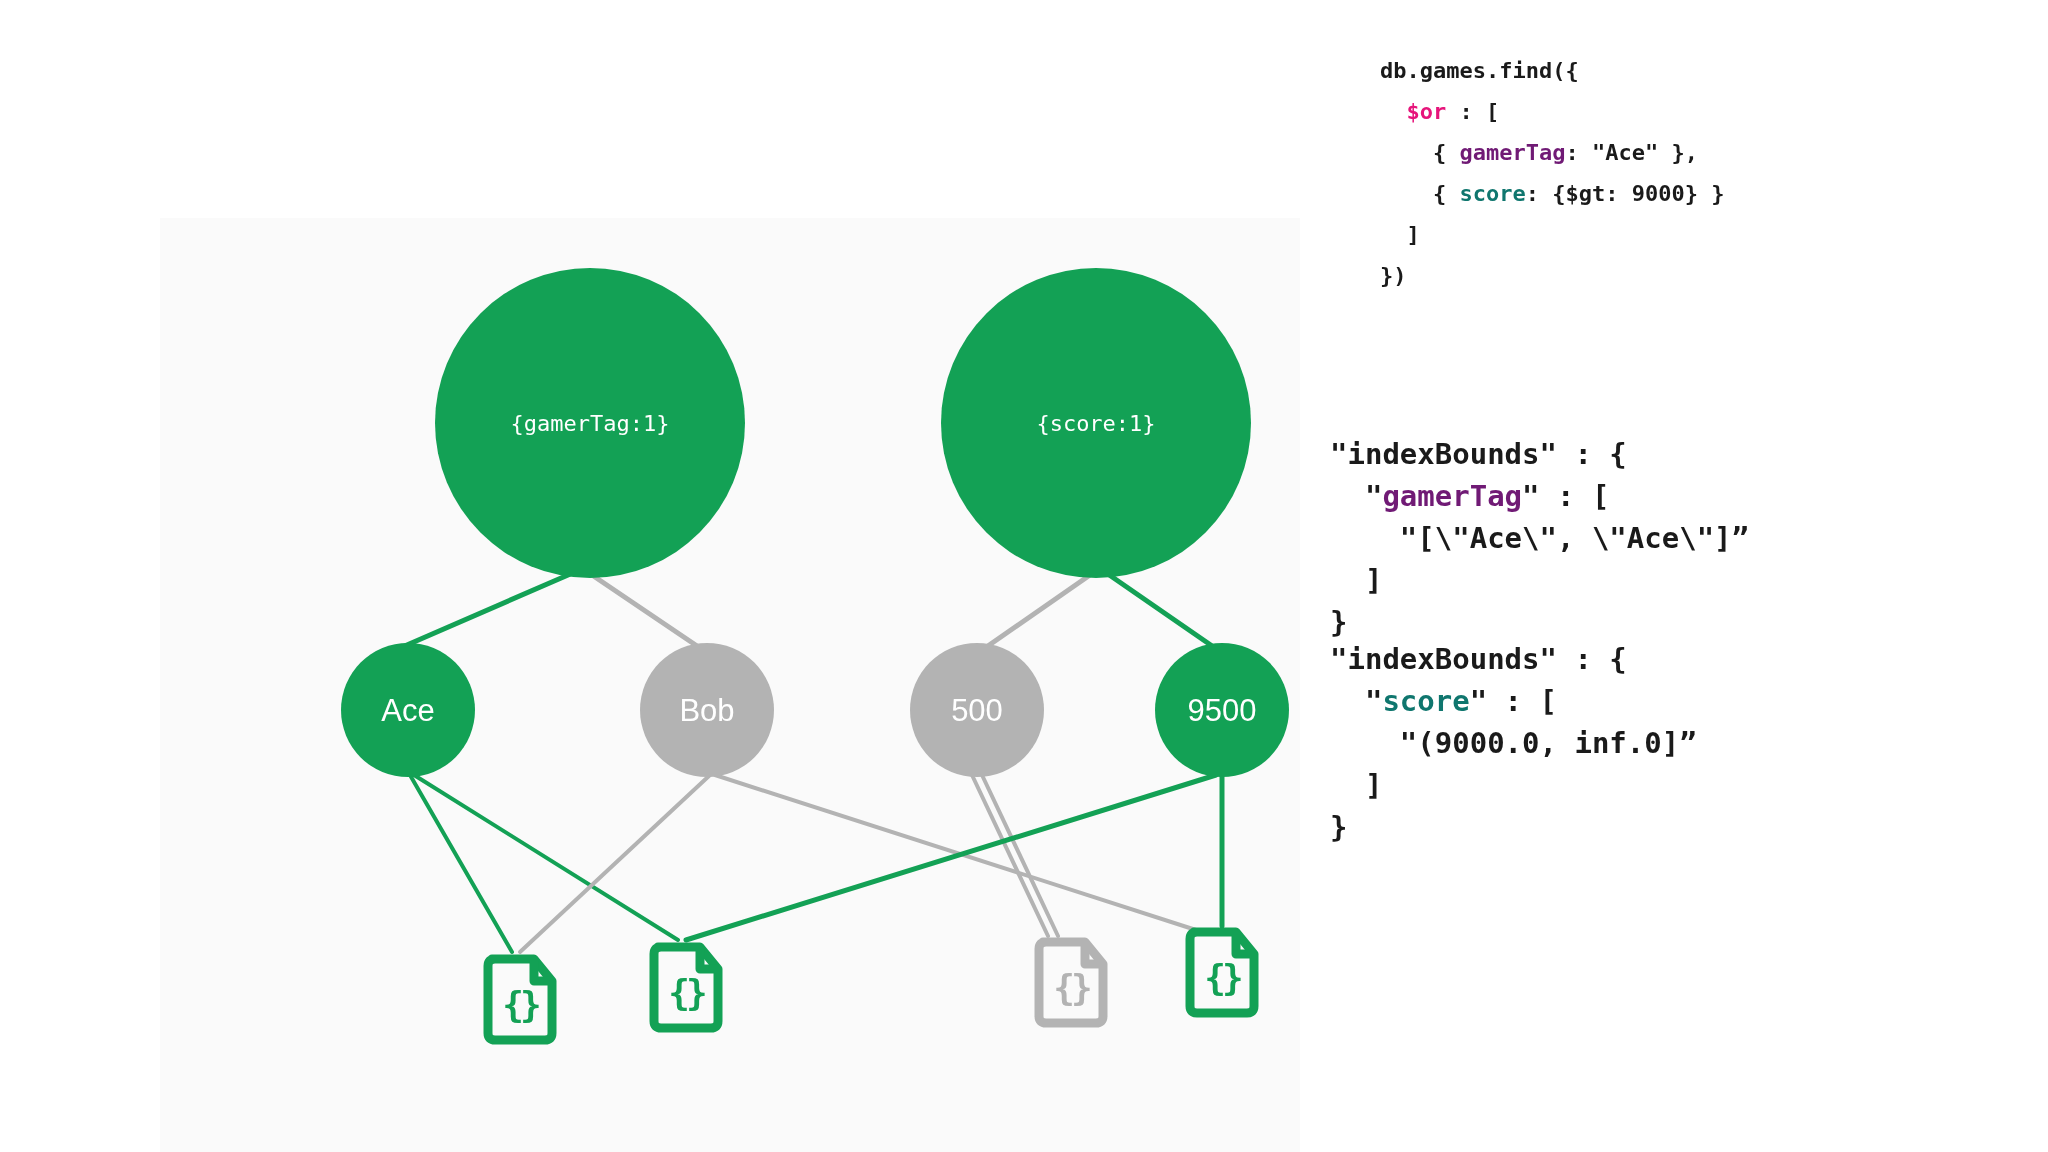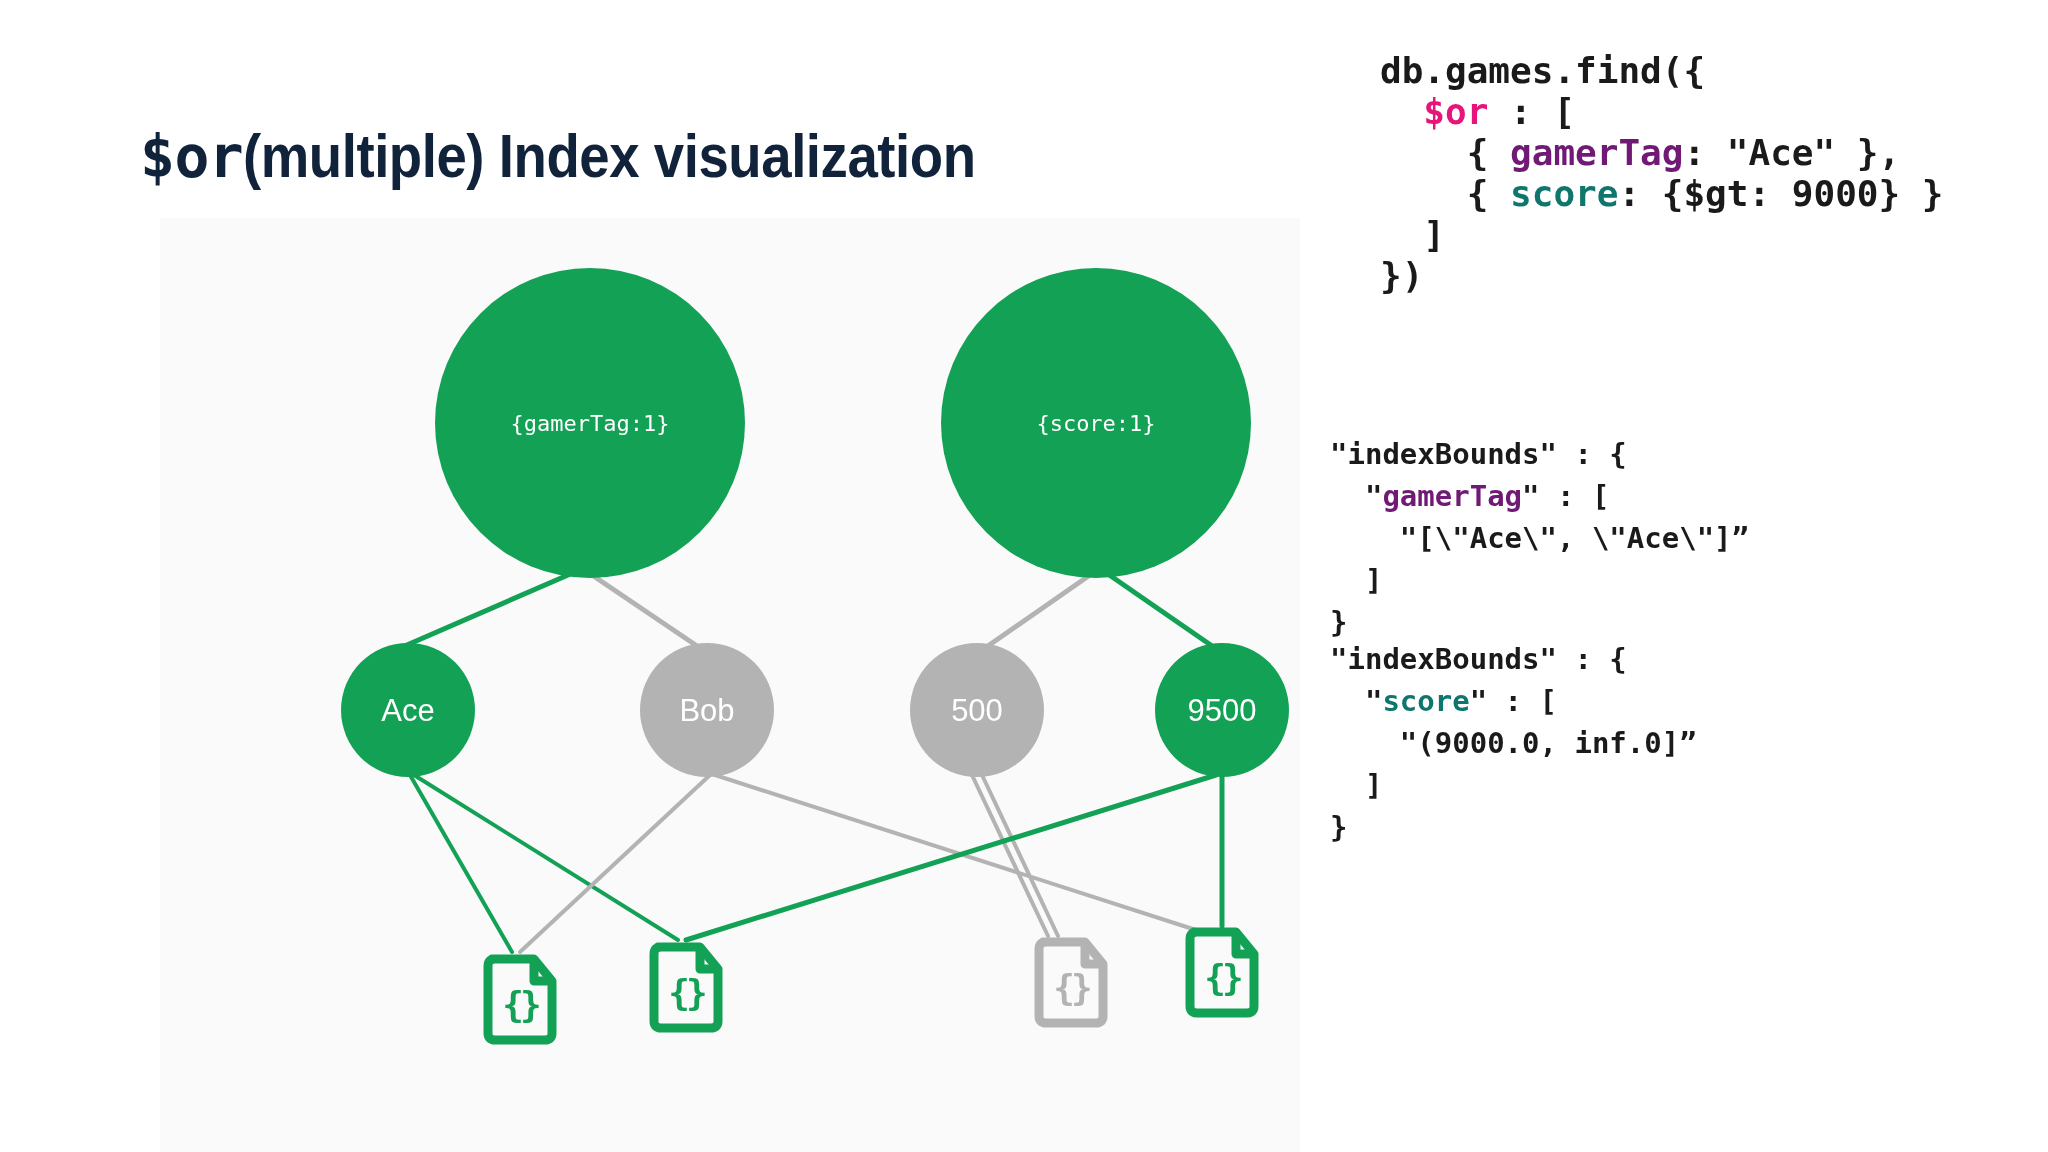--- a/index.html
+++ b/index.html
@@ -52,21 +52,21 @@
   .code-block {
     position: absolute;
     font-family: "DejaVu Sans Mono", "Liberation Mono", monospace;
     font-weight: bold;
     white-space: pre;
     color: #1a1a1a;
   }
   #query-code {
     left: 1380px;
     top: 50px;
-    font-size: 36px;
+    font-size: 22px;
     line-height: 41px;
   }
   #bounds-code-1 {
     left: 1330px;
     top: 433px;
     font-size: 29px;
     line-height: 42px;
   }
   #bounds-code-2 {
     left: 1330px;
@@ -97,23 +97,20 @@
     fill: #ffffff;
   }
 </style>
 </head>
 <body>
 
 <div id="page">
 
   <div id="diagram-panel"></div>
 
-  <div id="slide-title">
-    <span class="mono-token">$or</span><span class="cond"> (multiple) Index visualization</span>
-  </div>
 
   <svg id="graph-svg" viewBox="0 0 2048 1152">
     <g id="edges-layer">
         <line x1="575" y1="572" x2="400" y2="648" stroke="#13a155" stroke-width="5" stroke-linecap="round"></line>
         <line x1="592" y1="575" x2="700" y2="648" stroke="#b3b3b3" stroke-width="5" stroke-linecap="round"></line>
         <line x1="1090" y1="575" x2="985" y2="648" stroke="#b3b3b3" stroke-width="5" stroke-linecap="round"></line>
         <line x1="1105" y1="572" x2="1215" y2="648" stroke="#13a155" stroke-width="5" stroke-linecap="round"></line>
         <line x1="410" y1="775" x2="512" y2="952" stroke="#13a155" stroke-width="4" stroke-linecap="round"></line>
         <line x1="414" y1="775" x2="678" y2="940" stroke="#13a155" stroke-width="4" stroke-linecap="round"></line>
         <line x1="710" y1="775" x2="520" y2="952" stroke="#b3b3b3" stroke-width="4" stroke-linecap="round"></line>

